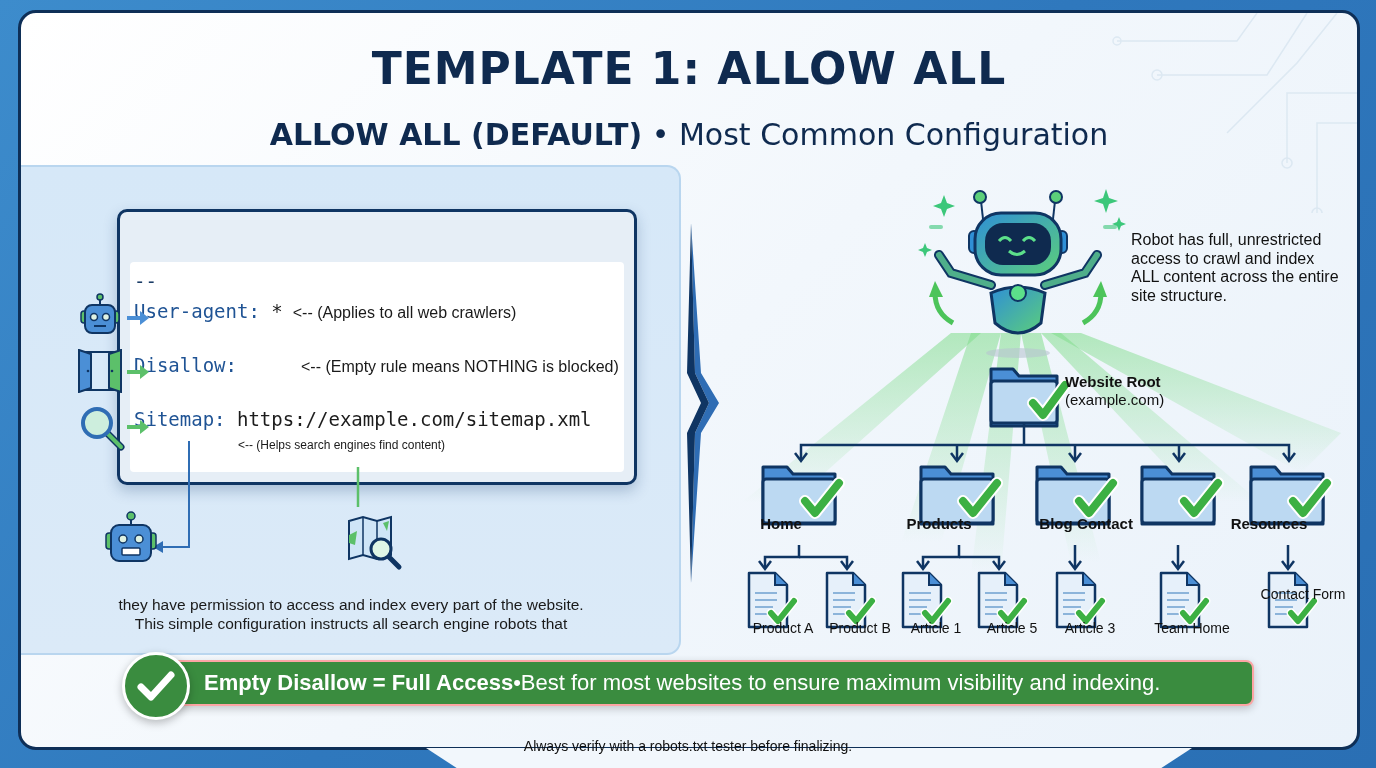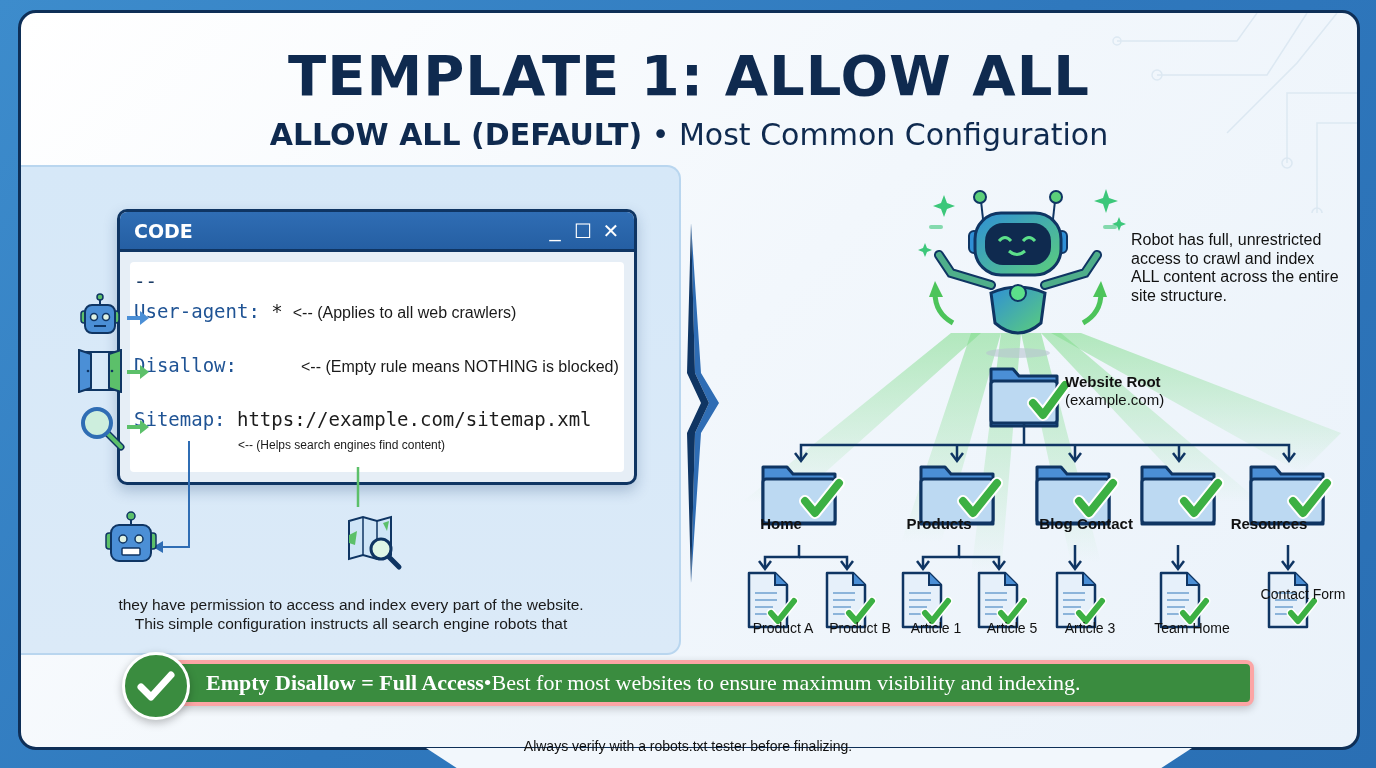--- a/index.html
+++ b/index.html
@@ -17,21 +17,21 @@
   }
   .bottom-notch {
     position: absolute; left: 426px; top: 748px; width: 766px; height: 20px;
     background: #f2f7fc;
     clip-path: polygon(0 0, 100% 0, 96% 100%, 4% 100%);
   }
   .circuit { position: absolute; right: 0; top: 0; width: 260px; height: 200px; opacity: 0.5; }
   .title {
     position: absolute; left: 0; right: 0; top: 30px; text-align: center;
     font-family: "DejaVu Sans", sans-serif; font-weight: bold;
-    font-size: 56px; letter-spacing: 1px; color: #0f2a4f;
+    font-size: 44px; letter-spacing: 1px; color: #0f2a4f;
   }
   .subtitle {
     position: absolute; left: 0; right: 0; top: 104px; text-align: center;
     font-family: "DejaVu Sans", sans-serif; font-size: 30px; color: #0f2a4f;
   }
   .subtitle b { font-weight: bold; }
 
   .left-panel {
     position: absolute; left: 0; top: 152px; width: 660px; height: 490px;
     background: linear-gradient(180deg, #d6e8f8 0%, #dbeaf8 100%);
@@ -76,25 +76,24 @@
     position: absolute; left: 1110px; top: 218px; width: 210px;
     font-size: 16px; line-height: 18.5px; color: #111;
   }
   .node-label { position: absolute; font-size: 15px; font-weight: bold; color: #111; text-align: center; white-space: nowrap; transform: translateX(-50%); }
   .leaf-label { position: absolute; font-size: 14px; color: #111; text-align: right; white-space: nowrap; transform: translateX(-50%); margin-left: 33px; }
   .root-label { position: absolute; left: 1044px; top: 360px; font-size: 15px; color: #111; line-height: 18px; }
   .root-label b { font-weight: bold; }
 
   .banner {
     position: absolute; left: 146px; top: 660px; width: 1108px; height: 46px;
-    background: #3a8c3f; border: 4px solid #fca5a5; border-radius: 8px;
+    background: #3a8c3f; border: 2px solid #fca5a5; border-radius: 8px;
     box-shadow: 0 3px 8px rgba(0,0,0,0.2);
     color: #fff; font-size: 22px; display: flex; align-items: center; padding-left: 56px;
     white-space: nowrap;
-    font-family: Liberation Serif, serif;
   }
   .banner b { font-weight: bold; }
   .banner-check {
     position: absolute; left: 122px; top: 652px; width: 68px; height: 68px;
     border-radius: 50%; background: #3a8c3f; border: 3px solid #fff;
     box-shadow: 0 3px 8px rgba(0,0,0,0.25);
     display: flex; align-items: center; justify-content: center;
   }
   .footer-note {
     position: absolute; left: 0; right: 0; top: 738px; text-align: center;
@@ -117,28 +116,20 @@
         <circle cx="190" cy="150" r="5"></circle>
         <circle cx="220" cy="200" r="5"></circle>
     </g>
   </svg>
 
   <div class="title">TEMPLATE 1: ALLOW ALL</div>
   <div class="subtitle"><b>ALLOW ALL (DEFAULT)</b><span> • </span><span>Most Common Configuration</span></div>
 
   <div class="left-panel">
     <div class="code-window">
-      <div class="code-titlebar">
-        <span class="code-title">CODE</span>
-        <span class="win-controls">
-          <span>_</span>
-          <span>☐</span>
-          <span>✕</span>
-        </span>
-      </div>
       <div class="code-body">
         <div class="code-line" style="top:8px;">--</div>
         <div class="code-line" style="top:38px;"><span class="kw">User-agent:</span><span class="val"> *</span><span class="cm">&lt;-- (Applies to all web crawlers)</span></div>
         <div class="code-line" style="top:92px;"><span class="kw">Disallow:</span><span class="cm" style="margin-left:64px;">&lt;-- (Empty rule means NOTHING is blocked)</span></div>
         <div class="code-line" style="top:146px;"><span class="kw">Sitemap:</span><span class="val"> https://example.com/sitemap.xml</span></div>
         <div class="code-comment" style="left:108px; top:176px;">&lt;-- (Helps search engines find content)</div>
       </div>
     </div>
 
     <svg class="side-icon" style="left:56px; top:126px;" width="46" height="44" viewBox="0 0 46 44">

